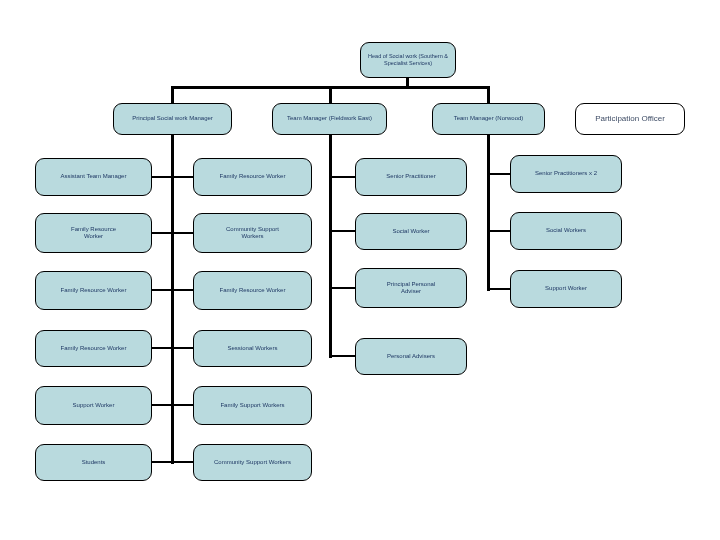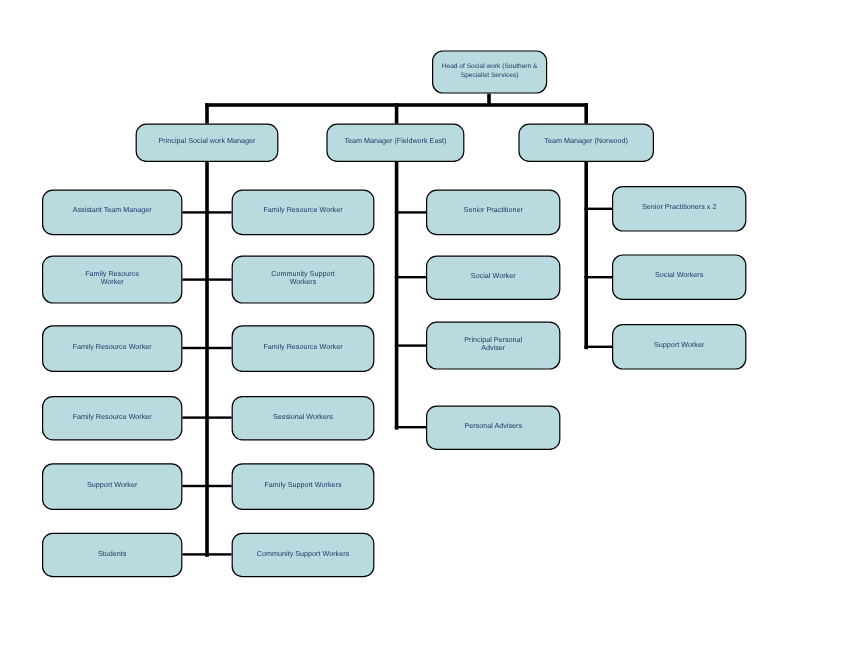--- a/index.html
+++ b/index.html
@@ -48,20 +48,23 @@
       <span class="lbl" style="width: 82px;">Head of Social work (Southern &amp; Specialist Services)</span>
     </div>
     <div class="box" style="left: 113px; top: 103px; width: 119px; height: 32px;">
       <span class="lbl" style="width: 95px;">Principal Social work Manager</span>
     </div>
     <div class="box" style="left: 272px; top: 103px; width: 115px; height: 32px;">
       <span class="lbl" style="width: 100px;">Team Manager (Fieldwork East)</span>
     </div>
     <div class="box" style="left: 432px; top: 103px; width: 113px; height: 32px;">
       <span class="lbl" style="width: 100px;">Team Manager (Norwood)</span>
+    </div>
+    <div class="box participation" style="left: 575px; top: 103px; width: 110px; height: 32px;">
+      <span class="lbl">Participation Officer</span>
     </div>
     <div class="box" style="left: 35px; top: 158px; width: 117px; height: 38px;">
       <span class="lbl">Assistant Team Manager</span>
     </div>
     <div class="box" style="left: 35px; top: 213px; width: 117px; height: 40px;">
       <span class="lbl" style="width: 58px;">Family Resource Worker</span>
     </div>
     <div class="box" style="left: 35px; top: 271px; width: 117px; height: 39px;">
       <span class="lbl">Family Resource Worker</span>
     </div>

